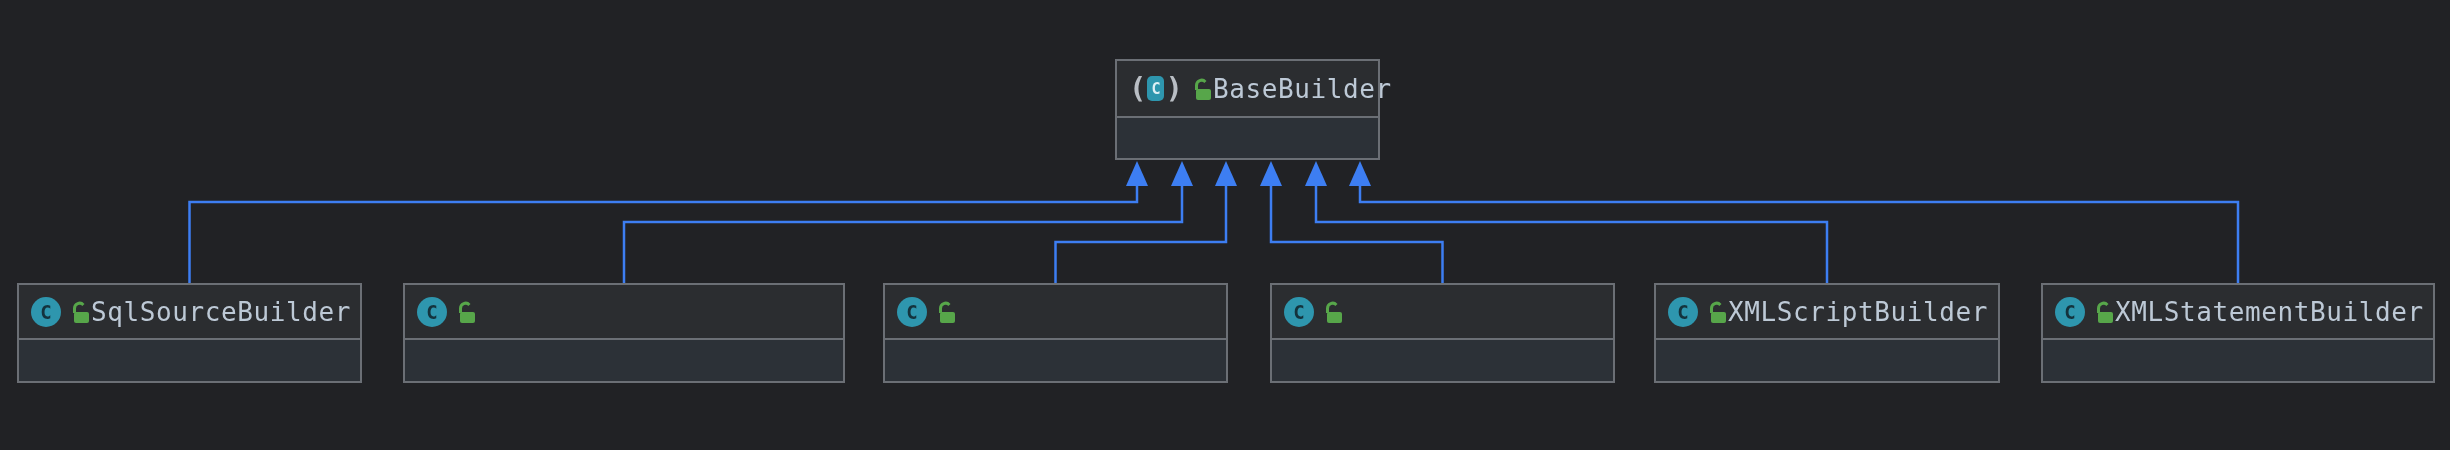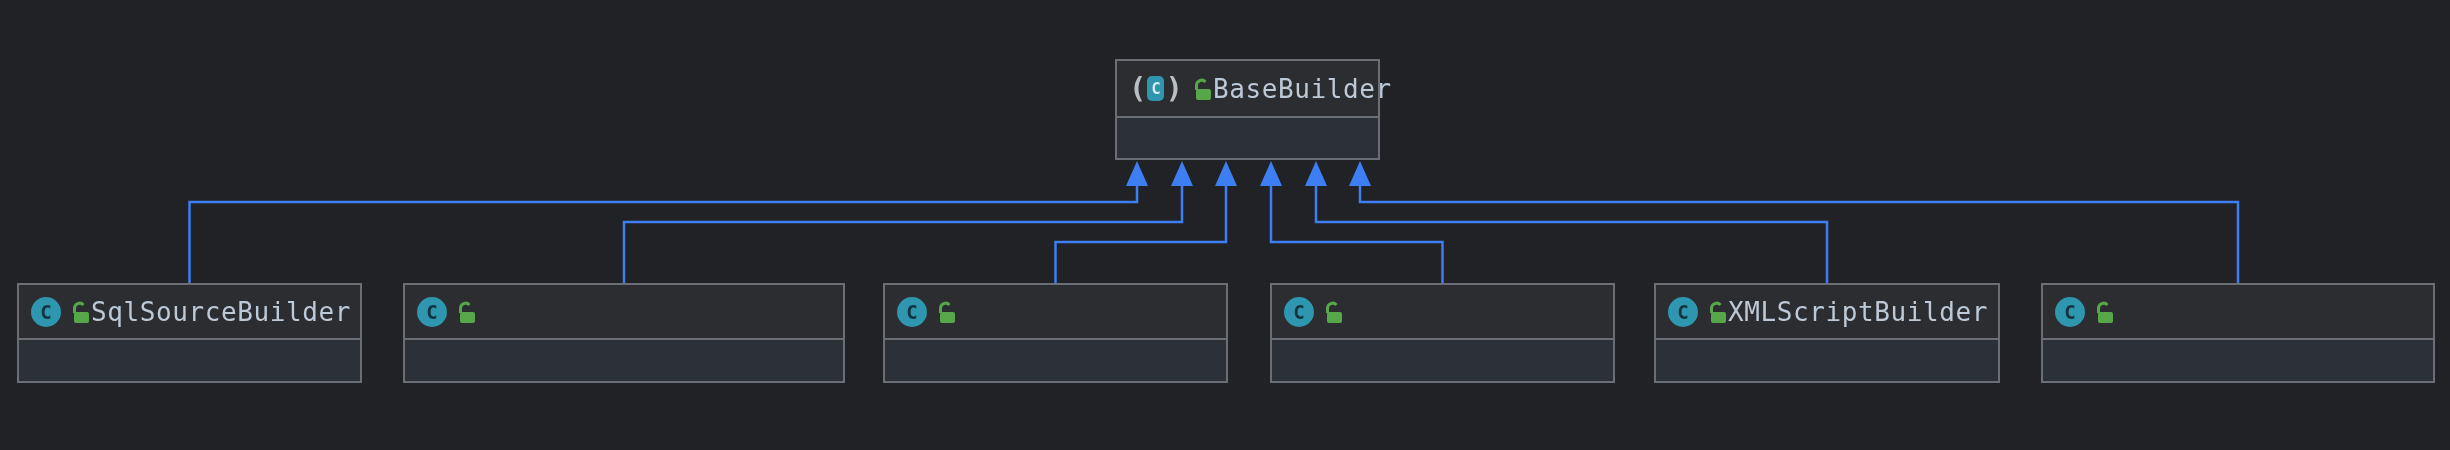--- a/index.html
+++ b/index.html
@@ -169,17 +169,18 @@
     <div class="node-header" style="height: 55px;">
       <span class="cls-icon concrete">
 
         <span class="glyph">C</span>
 
       </span>
       <svg class="lock" viewBox="0 0 20 24" width="20" height="24">
         <path d="M3.5 13 V8.4 A5.1 5.1 0 0 1 12.4 4.9" fill="none" stroke="var(--lock)" stroke-width="3"></path>
         <rect x="3" y="12" width="15" height="11" rx="2" fill="var(--lock)"></rect>
       </svg>
+      <span class="cls-name">XMLStatementBuilder</span>
     </div>
     <div class="node-body"></div>
   </div>
     </div>
 </div>
 
 </body></html>

